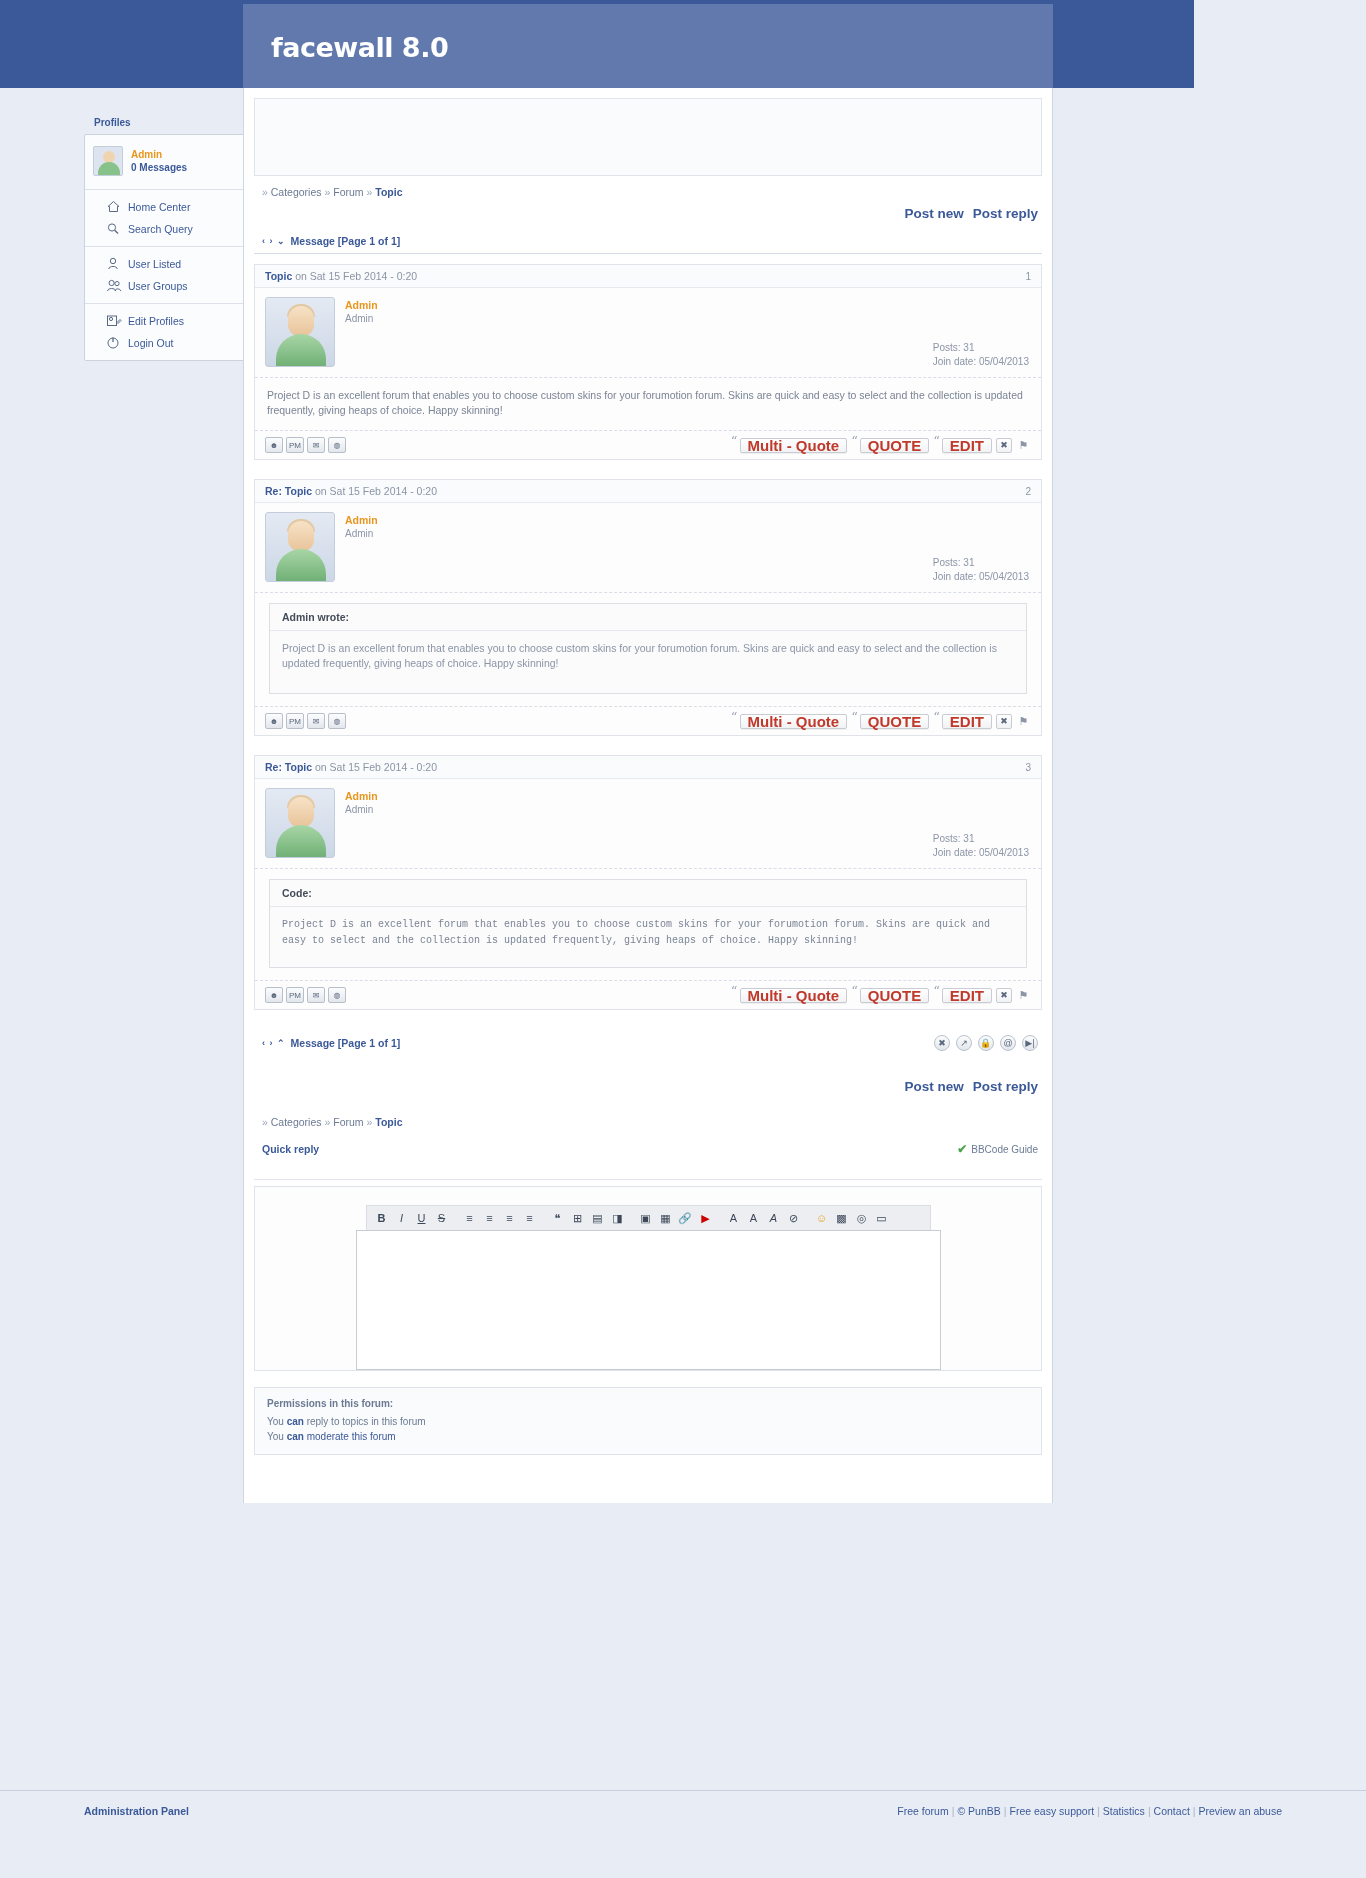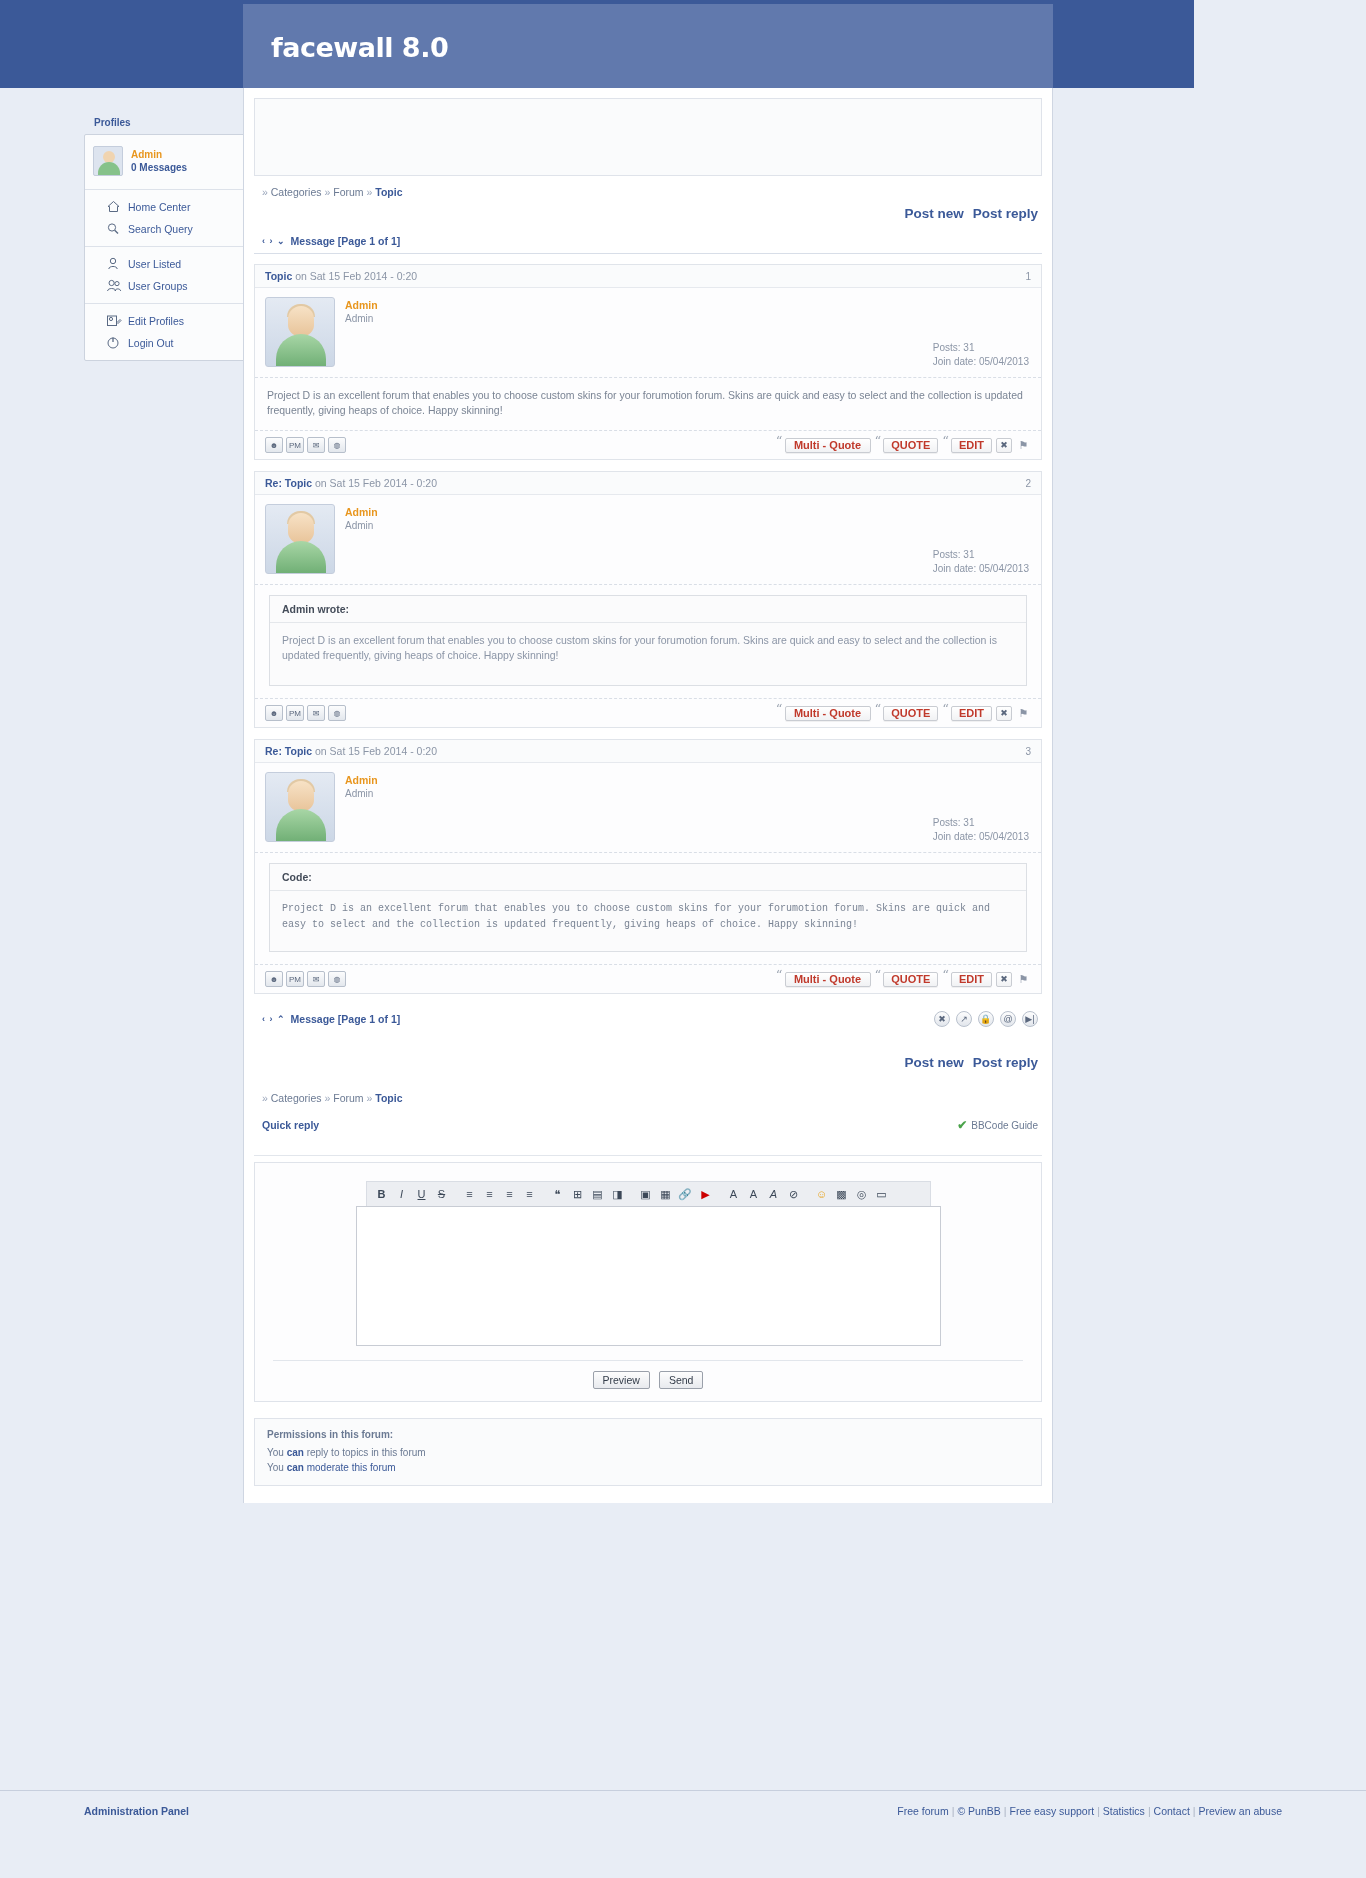--- a/index.html
+++ b/index.html
@@ -106,21 +106,21 @@
   .msgbar-icons { display:flex; gap:6px; }
   .rnd-ico {
     width:16px; height:16px; border-radius:50%;
     background:linear-gradient(#fdfdfd,#e2e6ec);
     border:1px solid #b9c1cd;
     display:flex; align-items:center; justify-content:center;
     font-size:9px; color:#5b687e; cursor:pointer;
   }
 
   
-  .post { border:1px solid #e0e4ea; margin-bottom:11px; background:#fdfdfe; }
+  .post { border:1px solid #e0e4ea; margin-bottom:19px; background:#fdfdfe; }
   .post-head {
     display:flex; justify-content:space-between; align-items:center;
     background:#fafbfc; border-bottom:1px solid #e6e9ee;
     padding:5px 10px; font-size:10.5px;
   }
   .post-subject { color:#3b5998; font-weight:bold; }
   .post-date { color:#8b95a6; }
   .post-num { color:#8b95a6; font-size:10px; }
 
   .post-author {
@@ -182,21 +182,21 @@
     background:linear-gradient(#fcfcfd,#e3e7ed);
     border-radius:2px; display:flex; align-items:center; justify-content:center;
     font-size:8px; color:#5b687e; cursor:pointer;
   }
   .foot-right { display:flex; align-items:flex-start; gap:4px; }
   .qbtn {
     position:relative; border:1px solid #c9ccd2;
     background:linear-gradient(#ffffff,#f1f2f4);
     border-radius:2px; height:15px; padding:0 7px;
     display:flex; align-items:center; justify-content:center;
-    color:#c0392b; font-weight:bold; font-size:11px; cursor:pointer;
+    color:#c0392b; font-weight:bold; font-size:15px; cursor:pointer;
     box-shadow:0 1px 0 rgba(0,0,0,.05);
   }
   .qbtn.wide { min-width:86px; }
   .qmark { color:#9aa3b0; font-size:13px; line-height:8px; margin-right:-2px; align-self:flex-start; font-family:"DejaVu Serif", serif; }
   .plain-ico {
     width:16px; height:15px; border:1px solid #c9ccd2;
     background:linear-gradient(#ffffff,#f1f2f4); border-radius:2px;
     display:flex; align-items:center; justify-content:center;
     font-size:9px; color:#5b687e; cursor:pointer;
   }
@@ -591,24 +591,20 @@
           <div class="tb">⊘</div>
           <div class="tb sep"></div>
           <div class="tb" style="color:#e8a31e;">☺</div>
           <div class="tb">▩</div>
           <div class="tb">◎</div>
           <div class="tb">▭</div>
         </div>
         <div class="ta-wrap">
           <textarea class="qr-ta" placeholder="" style=""></textarea>
         </div>
-        <div class="qr-actions">
-          <button class="btn">Preview</button>
-          <button class="btn">Send</button>
-        </div>
       </div>
 
       <div class="perm-box">
         <div class="perm-title">Permissions in this forum:</div>
         <div class="perm-line">
           <span>You </span><b>can</b><span> reply to topics in this forum</span>
         </div>
         <div class="perm-line">
           <span>You </span><b>can</b><span> </span><a href="#">moderate this forum</a>
         </div>

